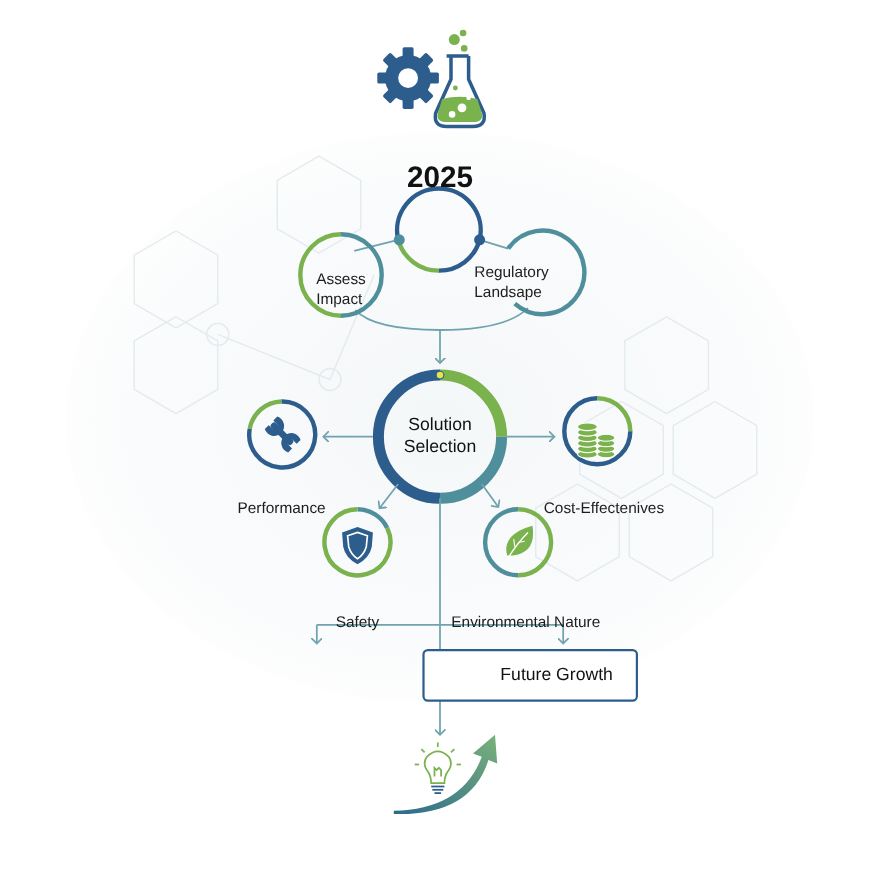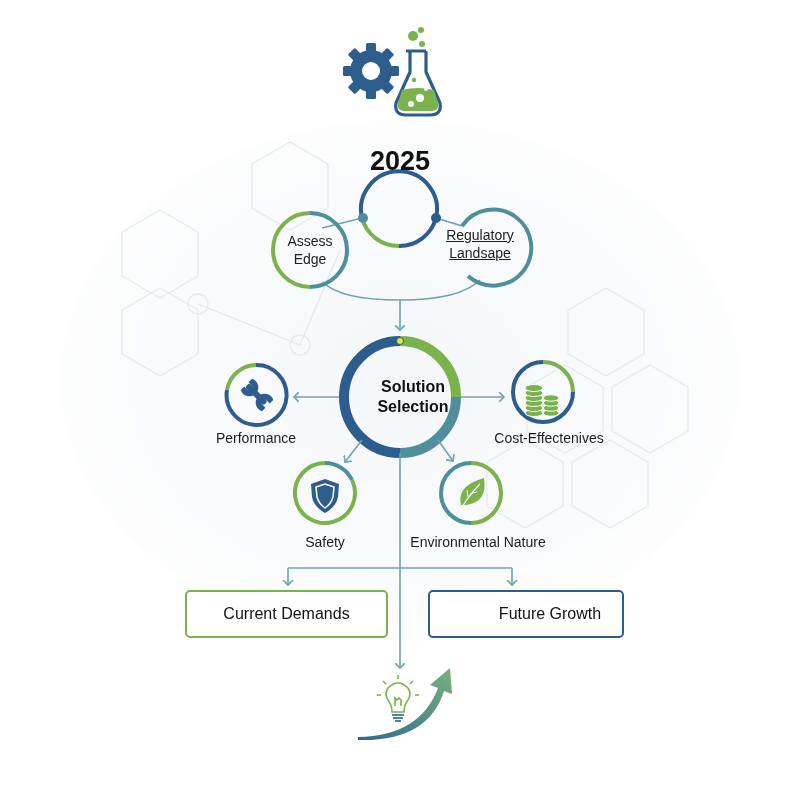--- a/index.html
+++ b/index.html
@@ -13,40 +13,41 @@
     .bg-glow {
       position: absolute; left: 60px; top: 120px; width: 680px; height: 520px;
       background: radial-gradient(ellipse at center, #f4f7f8 0%, #fafbfc 55%, #ffffff 80%);
       border-radius: 50%;
     }
     svg.layer { position: absolute; left: 0; top: 0; }
     .lbl {
       position: absolute; color: #1d1d1d; text-align: left;
       font-size: 14px; line-height: 18px; white-space: nowrap;
       transform: translateX(-50%);
+      margin-top: 23px;
     }
     .title-year {
       position: absolute; left: 400px; top: 146px; transform: translateX(-50%);
       font-size: 27px; font-weight: bold; color: #111;
     }
     .circle-text {
-      position: absolute; text-align: center; color: #1d1d1d;
-      font-size: 14px; line-height: 18px; transform: translate(-50%, -50%);
+      position: absolute; text-align: left; color: #1d1d1d;
+      font-size: 14px; line-height: 18px; transform: translate(-50%, -50%); margin-top: 12px;
     }
     .center-text {
-      position: absolute; left: 413px; top: 397px; transform: translate(-50%, -50%);
-      text-align: center; font-size: 16px; line-height: 20px; font-weight: bold; color: #111;
+      position: absolute; left: 400px; top: 397px; transform: translate(-50%, -50%);
+      text-align: center; font-size: 16px; line-height: 20px; font-weight: normal; color: #111;
     }
     .box {
       position: absolute; height: 48px; border-radius: 5px; background: #fff;
       display: flex; align-items: center; justify-content: center;
       font-size: 16px; color: #111; box-sizing: border-box;
     }
     .box.green { left: 185px; top: 590px; width: 203px; border: 2px solid #7ab24e; }
-    .box.blue  { left: 428px; top: 590px; width: 196px; border: 2px solid #2c5d8d; padding-left: 48px; }
+    .box.blue  { left: 384px; top: 590px; width: 196px; border: 2px solid #2c5d8d; padding-left: 48px; }
     .footer {
       position: absolute; left: 400px; top: 754px; transform: translateX(-50%);
       font-size: 16px; color: #111; white-space: nowrap;
     }
   </style>
 </head>
 <body>
 
 <div class="canvas">
   <div class="bg-glow"></div>
@@ -212,37 +213,34 @@
       <circle cx="411" cy="104" r="3" fill="#fff"></circle>
       <circle cx="426" cy="89" r="2" fill="#fff"></circle>
       <circle cx="414" cy="80" r="2.2" fill="#7ab24e"></circle>
     </g>
   </svg>
 
   <div class="title-year">2025</div>
 
   <div class="circle-text" style="left:310px; top:250px;">
     <div>Assess</div>
-    <div>Edge</div>
-  </div>
-  <div class="circle-text" style="left:480px; top:244px;text-decoration:underline;">
+    <div>Impact</div>
+  </div>
+  <div class="circle-text" style="left:465px; top:244px;">
     <div>Regulatory</div>
     <div>Landsape</div>
   </div>
 
   <div class="center-text">
     <div>Solution</div>
     <div>Selection</div>
   </div>
 
   <div class="lbl" style="left:256px; top:429px;">Performance</div>
   <div class="lbl" style="left:549px; top:429px;">Cost-Effectenives</div>
   <div class="lbl" style="left:325px; top:533px;">Safety</div>
   <div class="lbl" style="left:478px; top:533px;">Environmental Nature</div>
 
-  <div class="box green">
-    <span>Current Demands</span>
-  </div>
   <div class="box blue">
     <span>Future Growth</span>
   </div>
 
 </div>
 
 </body></html>

